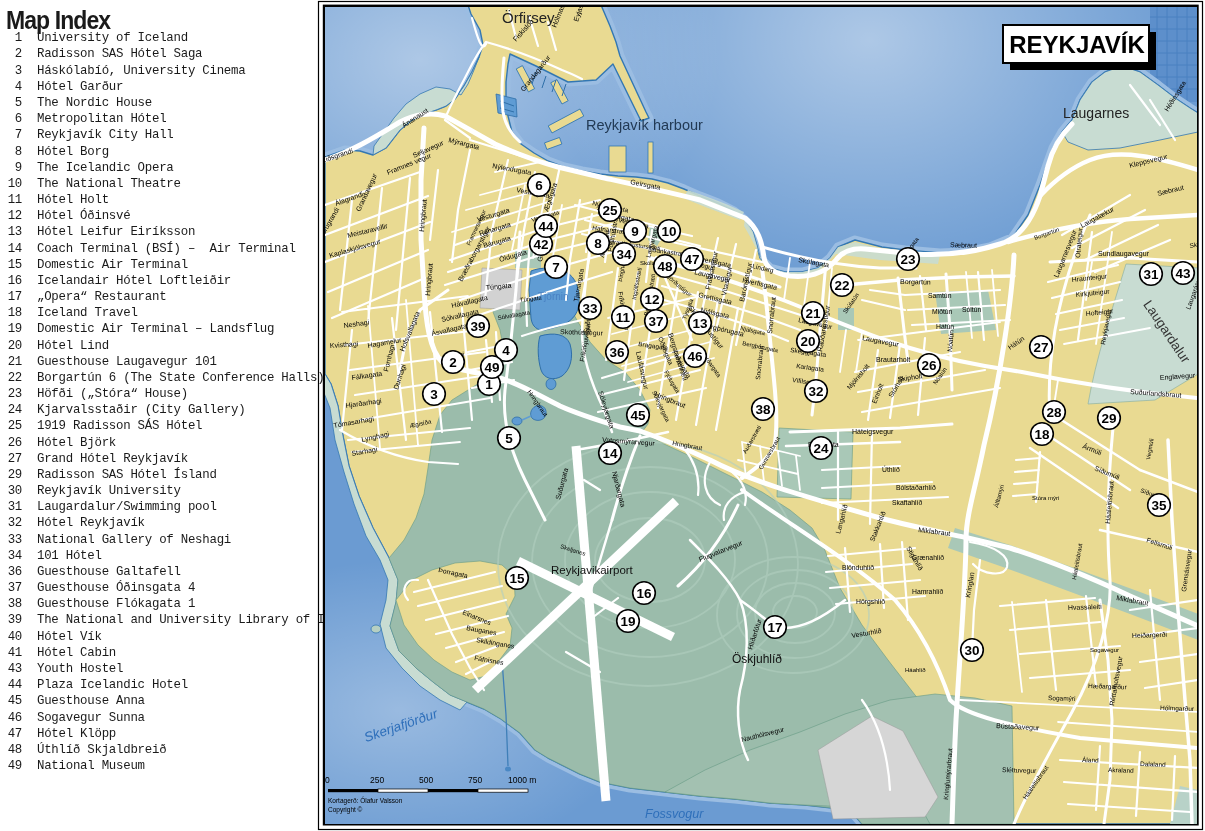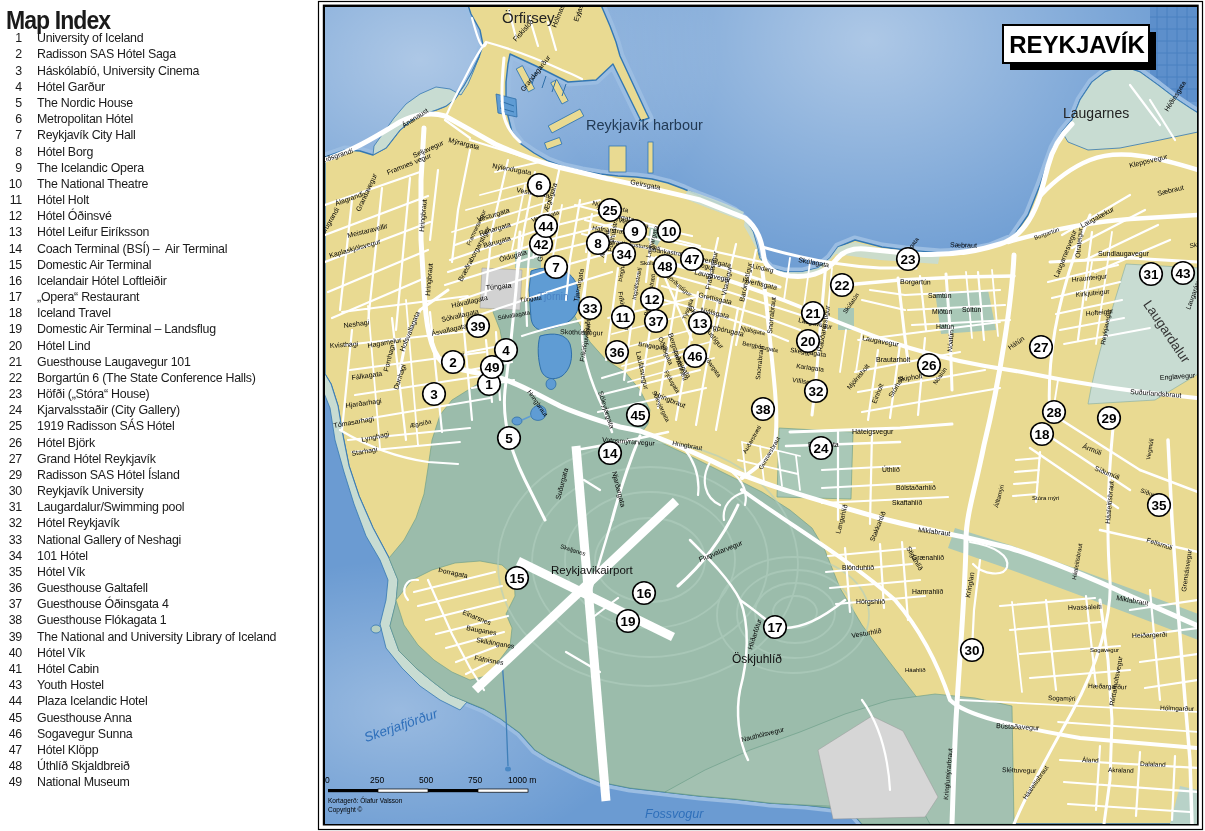--- a/index.html
+++ b/index.html
@@ -1,19 +1,19 @@
 <!DOCTYPE html>
 <html><head>
 <meta charset="utf-8">
 <style>
 html,body{margin:0;padding:0;background:#fff;width:1205px;height:831px;overflow:hidden;}
 body{font-family:"Liberation Sans",sans-serif;}
 #index{position:absolute;left:0;top:0;width:270px;color:#1a1a1a;}
 #index h1{font-size:25px;font-weight:bold;margin:6px 0 0 6px;letter-spacing:-1px;transform:scaleX(.92);transform-origin:left;}
-#list{position:absolute;left:0;top:30.3px;font-size:12.4px;line-height:16.17px;letter-spacing:-0.25px;}
+#list{position:absolute;left:0;top:30.3px;font-size:12.4px;line-height:16.17px;letter-spacing:-0.25px;font-family:Liberation Mono, monospace;}
 #list div{white-space:nowrap;}
 #list b{display:inline-block;width:22px;text-align:right;font-weight:normal;}
 #list span{margin-left:15px;}
 #map{position:absolute;left:0;top:0;}
 </style>
 </head>
 <body>
 
 <div id="index">
 <h1>Map Index</h1>
@@ -44,21 +44,20 @@
 <div><b>24</b><span>Kjarvalsstaðir (City Gallery)</span></div>
 <div><b>25</b><span>1919 Radisson SÁS Hótel</span></div>
 <div><b>26</b><span>Hótel Björk</span></div>
 <div><b>27</b><span>Grand Hótel Reykjavík</span></div>
 <div><b>29</b><span>Radisson SAS Hótel Ísland</span></div>
 <div><b>30</b><span>Reykjavík University</span></div>
 <div><b>31</b><span>Laugardalur/Swimming pool</span></div>
 <div><b>32</b><span>Hótel Reykjavík</span></div>
 <div><b>33</b><span>National Gallery of Neshagi</span></div>
 <div><b>34</b><span>101 Hótel</span></div>
-<div><b>35</b><span>Hótel Vík</span></div>
 <div><b>36</b><span>Guesthouse Galtafell</span></div>
 <div><b>37</b><span>Guesthouse Óðinsgata 4</span></div>
 <div><b>38</b><span>Guesthouse Flókagata 1</span></div>
 <div><b>39</b><span>The National and University Library of Iceland</span></div>
 <div><b>40</b><span>Hótel Vík</span></div>
 <div><b>41</b><span>Hótel Cabin</span></div>
 <div><b>43</b><span>Youth Hostel</span></div>
 <div><b>44</b><span>Plaza Icelandic Hotel</span></div>
 <div><b>45</b><span>Guesthouse Anna</span></div>
 <div><b>46</b><span>Sogavegur Sunna</span></div>

